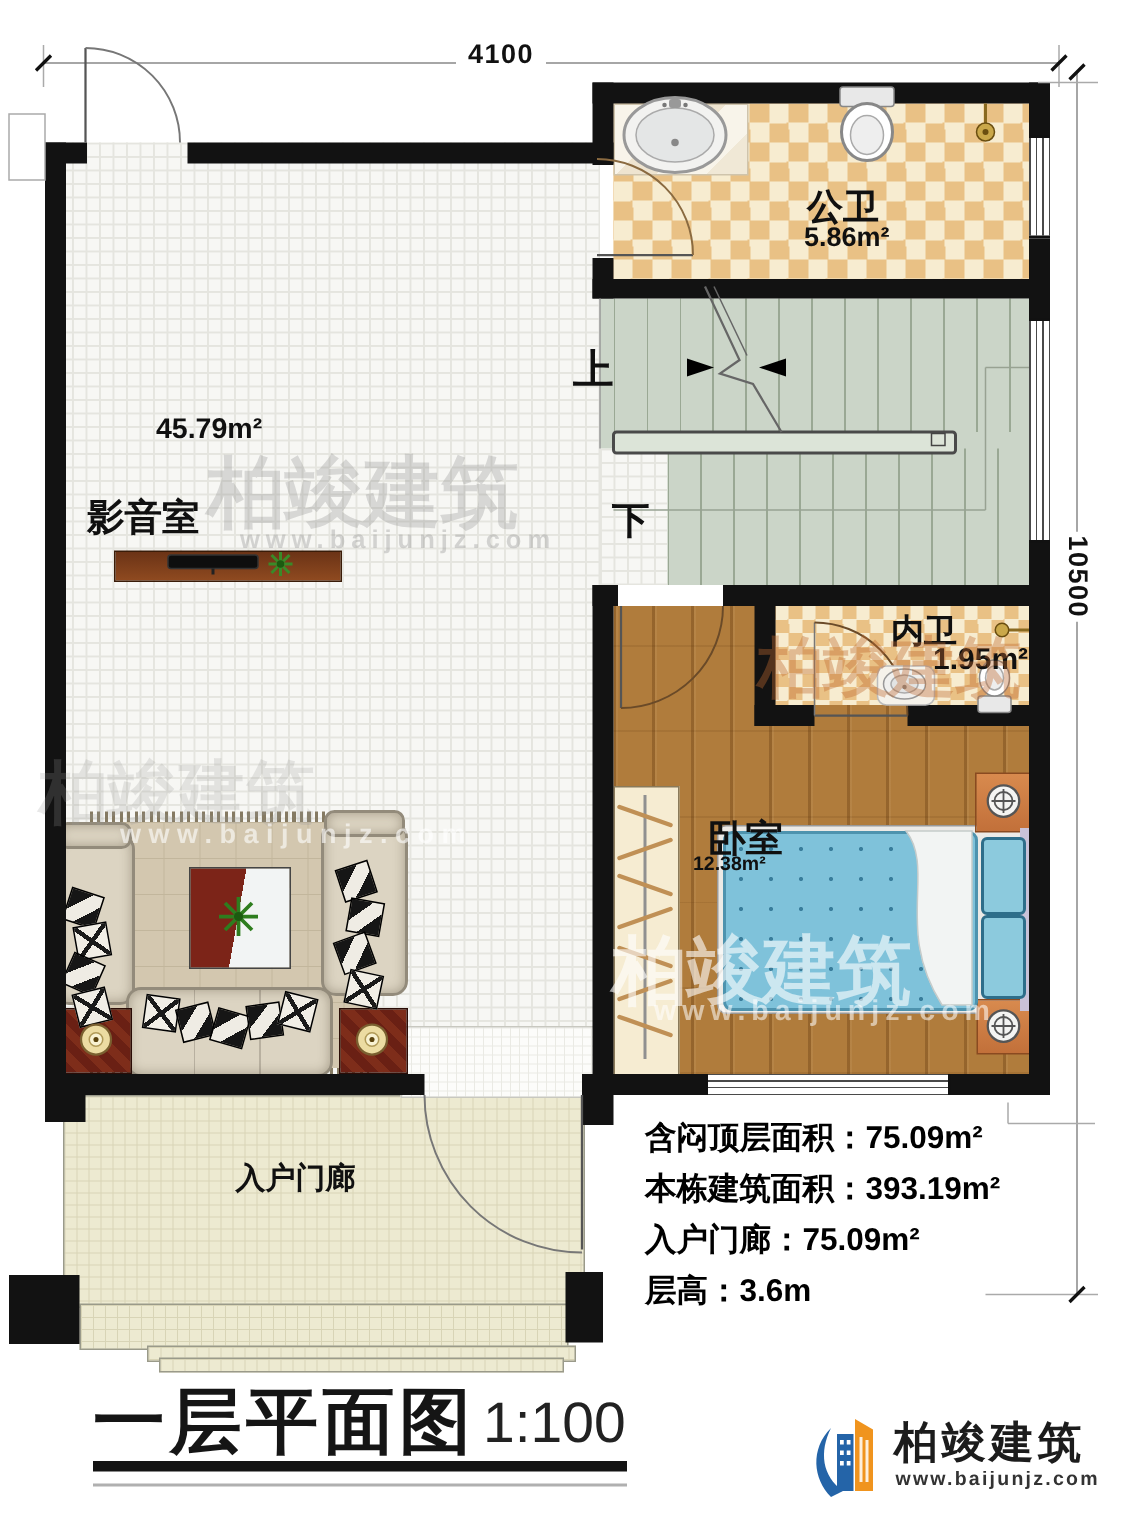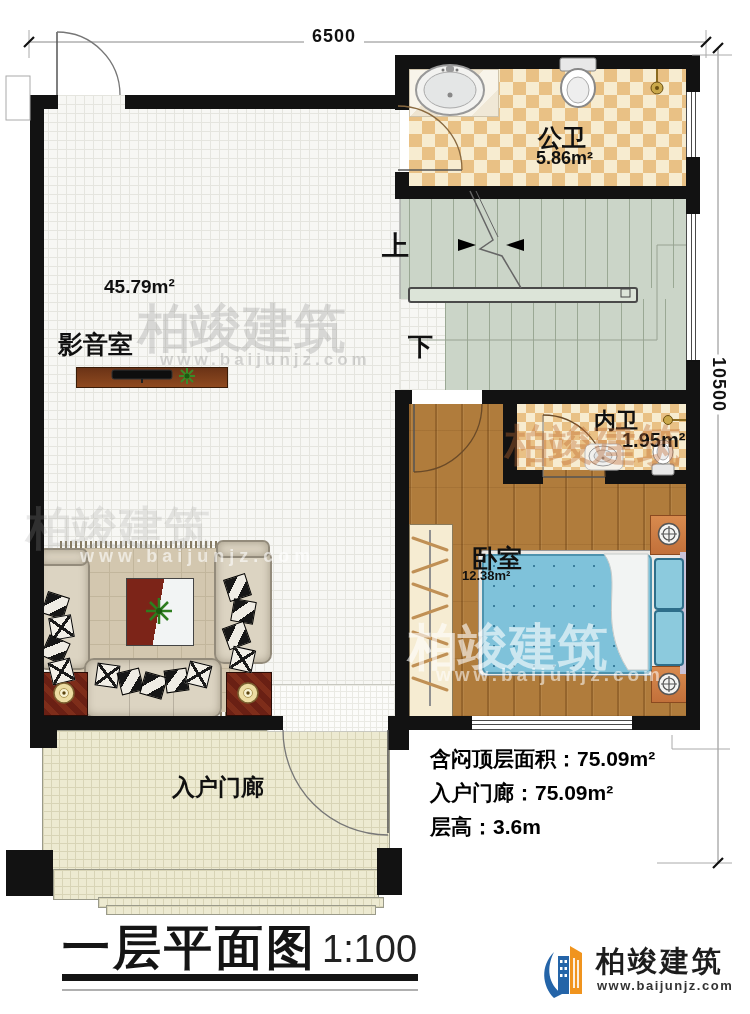--- a/index.html
+++ b/index.html
@@ -241,37 +241,38 @@
   </svg>
 
   <div class="rlabel" style="left:104px;top:276px;font-size:19px">45.79m²</div>
   <div class="rlabel" style="left:58px;top:328px;font-size:25px">影音室</div>
   <div class="rlabel" style="left:538px;top:122px;font-size:24px">公卫</div>
   <div class="rlabel" style="left:536px;top:148px;font-size:18px">5.86m²</div>
   <div class="rlabel" style="left:594px;top:406px;font-size:22px">内卫</div>
   <div class="rlabel" style="left:622px;top:429px;font-size:20px">1.95m²</div>
   <div class="rlabel" style="left:472px;top:542px;font-size:25px">卧室</div>
   <div class="rlabel" style="left:462px;top:568px;font-size:13px">12.38m²</div>
-  <div class="rlabel" style="left:172px;top:772px;font-size:23px">入户门廊</div>
+  <div class="rlabel" style="left:157px;top:772px;font-size:20px">入户门廊</div>
   <div class="rlabel" style="left:382px;top:228px;font-size:27px">上</div>
   <div class="rlabel" style="left:408px;top:330px;font-size:25px">下</div>
 
-  <div class="dimtext" style="left:304px;top:26px;width:60px">6500</div>
+  <div class="dimtext" style="left:304px;top:26px;width:60px">4100</div>
   <div class="dimtext" style="left:688px;top:374px;width:60px;transform:rotate(90deg)">10500</div>
 
   <div class="wm" style="left:138px;top:294px;font-size:52px;color:#8f8f8f;opacity:.30">柏竣建筑</div>
   <div class="wm" style="left:160px;top:350px;font-size:17px;letter-spacing:4px;color:#8f8f8f;opacity:.35">www.baijunjz.com</div>
   <div class="wm" style="left:26px;top:498px;font-size:46px;color:#9a9a9a;opacity:.22">柏竣建筑</div>
   <div class="wm" style="left:80px;top:546px;font-size:18px;letter-spacing:5px;color:rgba(255,255,255,.75);opacity:.8">www.baijunjz.com</div>
   <div class="wm" style="left:505px;top:416px;font-size:44px;color:#c06a30;opacity:.38">柏竣建筑</div>
   <div class="wm" style="left:408px;top:614px;font-size:50px;color:rgba(255,255,255,.60)">柏竣建筑</div>
   <div class="wm" style="left:436px;top:664px;font-size:19px;letter-spacing:4px;color:rgba(255,255,255,.55)">www.baijunjz.com</div>
 
   <div class="abs" style="left:430px;top:742px;z-index:70">
     <div class="statline">含闷顶层面积：75.09m²</div>
+    <div class="statline">本栋建筑面积：393.19m²</div>
     <div class="statline">入户门廊：75.09m²</div>
     <div class="statline">层高：3.6m</div>
   </div>
 
   <div class="abs" style="left:62px;top:916px;font-size:48px;font-weight:700;letter-spacing:3px;color:#151515;z-index:70;white-space:nowrap">一层平面图</div>
   <div class="abs" style="left:322px;top:928px;font-size:38px;font-weight:400;color:#222;z-index:70">1:100</div>
   <div class="abs" style="left:62px;top:974px;width:356px;height:7px;background:#141414;z-index:70"></div>
   <div class="abs" style="left:62px;top:989px;width:356px;height:2px;background:#b0b0b0;z-index:70"></div>
 
   <div class="abs" style="left:538px;top:938px;width:200px;height:66px;z-index:70">

